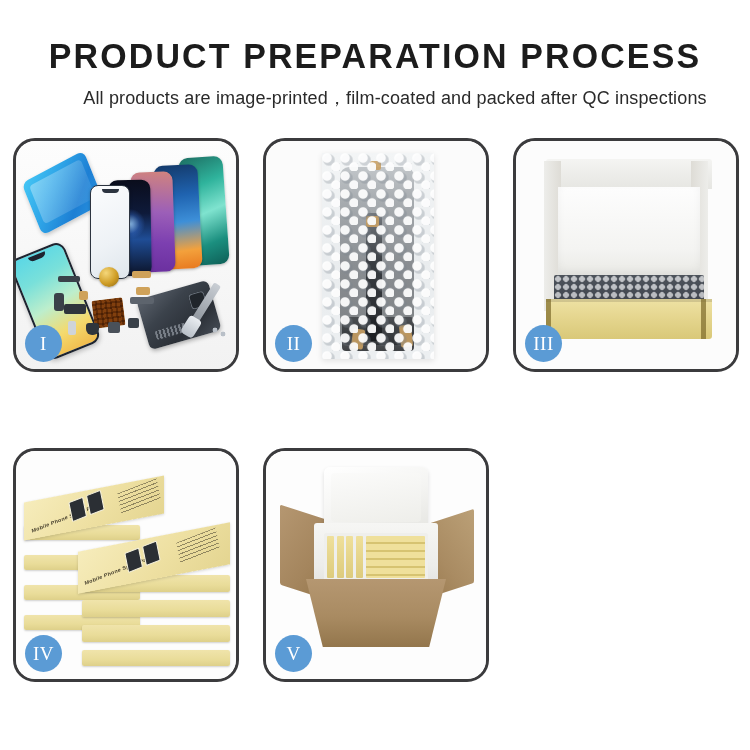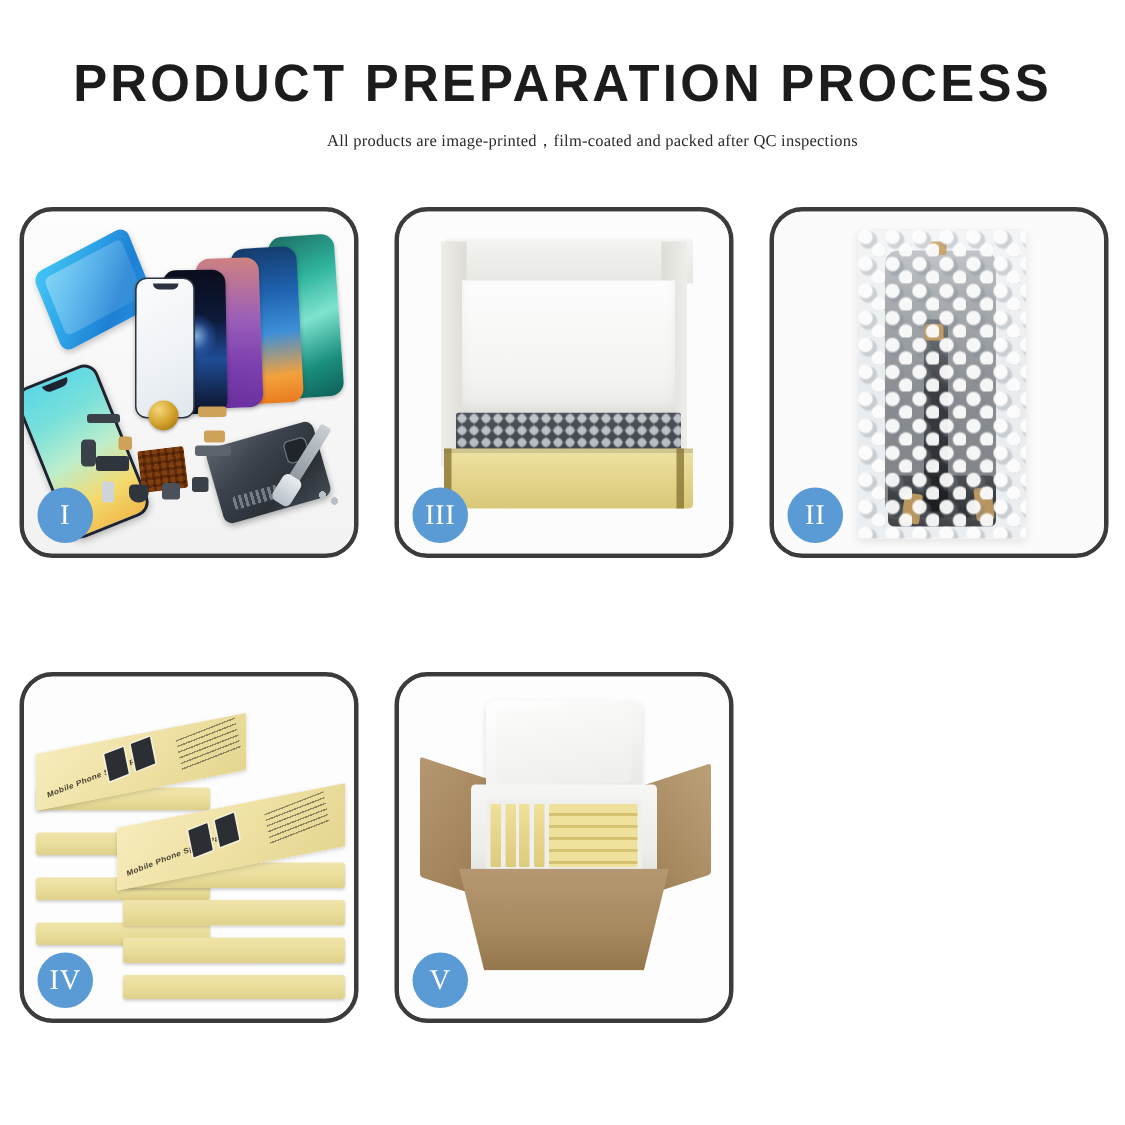--- a/index.html
+++ b/index.html
@@ -31,22 +31,22 @@
     font-family: "Liberation Sans", sans-serif;
     font-size: 35px;
     font-weight: bold;
     color: #1c1c1c;
     letter-spacing: 2.2px;
     line-height: 1.05;
     transform: scaleX(0.97);
   }
   .subtitle {
     margin-top: 11px;
-    font-family: Liberation Serif, serif;
-    font-size: 11px;
+    font-family: Liberation Sans, sans-serif;
+    font-size: 18px;
     font-weight: normal;
     color: #2a2a2a;
     letter-spacing: 0.15px;
     margin-left: 40px;
   }
 
   
   .grid {
     position: absolute;
     left: 13px;
@@ -567,53 +567,53 @@
         <div class="bit b7"></div>
         <div class="bit b8"></div>
         <div class="bit b9"></div>
         <div class="bit b10"></div>
         <div class="bit b11"></div>
 
         <div class="screwdriver"></div>
         <div class="screws"></div>
       </div>
       <div class="badge">I</div>
-    </div>
-
-    <div class="panel">
-      <div class="panel-stage">
-        <div class="p3-bg"></div>
-        <div class="box3-lidback"></div>
-        <div class="box3-flapL"></div>
-        <div class="box3-flapR"></div>
-        <div class="box3-foam"></div>
-        <div class="box3-wrap"></div>
-        <div class="box3-base"></div>
-        <div class="box3-edgeL"></div>
-        <div class="box3-edgeR"></div>
-      </div>
-      <div class="badge">III</div>
     </div>
 
     <div class="panel">
       <div class="panel-stage">
         <div class="p2-bg"></div>
         <div class="bag">
           <div class="bag-item"></div>
           <div class="bag-strip"></div>
           <div class="bag-dark-bottom"></div>
           <div class="bag-tape t1"></div>
           <div class="bag-tape t2"></div>
           <div class="bag-tape t3"></div>
           <div class="bag-tape t4"></div>
           <div class="bubbles-shade"></div>
           <div class="bubbles"></div>
         </div>
       </div>
       <div class="badge">II</div>
+    </div>
+
+    <div class="panel">
+      <div class="panel-stage">
+        <div class="p3-bg"></div>
+        <div class="box3-lidback"></div>
+        <div class="box3-flapL"></div>
+        <div class="box3-flapR"></div>
+        <div class="box3-foam"></div>
+        <div class="box3-wrap"></div>
+        <div class="box3-base"></div>
+        <div class="box3-edgeL"></div>
+        <div class="box3-edgeR"></div>
+      </div>
+      <div class="badge">III</div>
     </div>
 
     <div class="panel">
       <div class="panel-stage">
         <div class="p4-bg"></div>
         <div class="stack">
 
           <div class="ybox" style="left:2px;  top:58px;  width:116px; height:15px;"></div>
           <div class="ybox" style="left:2px;  top:88px;  width:116px; height:15px;"></div>
           <div class="ybox" style="left:2px;  top:118px; width:116px; height:15px;"></div>

